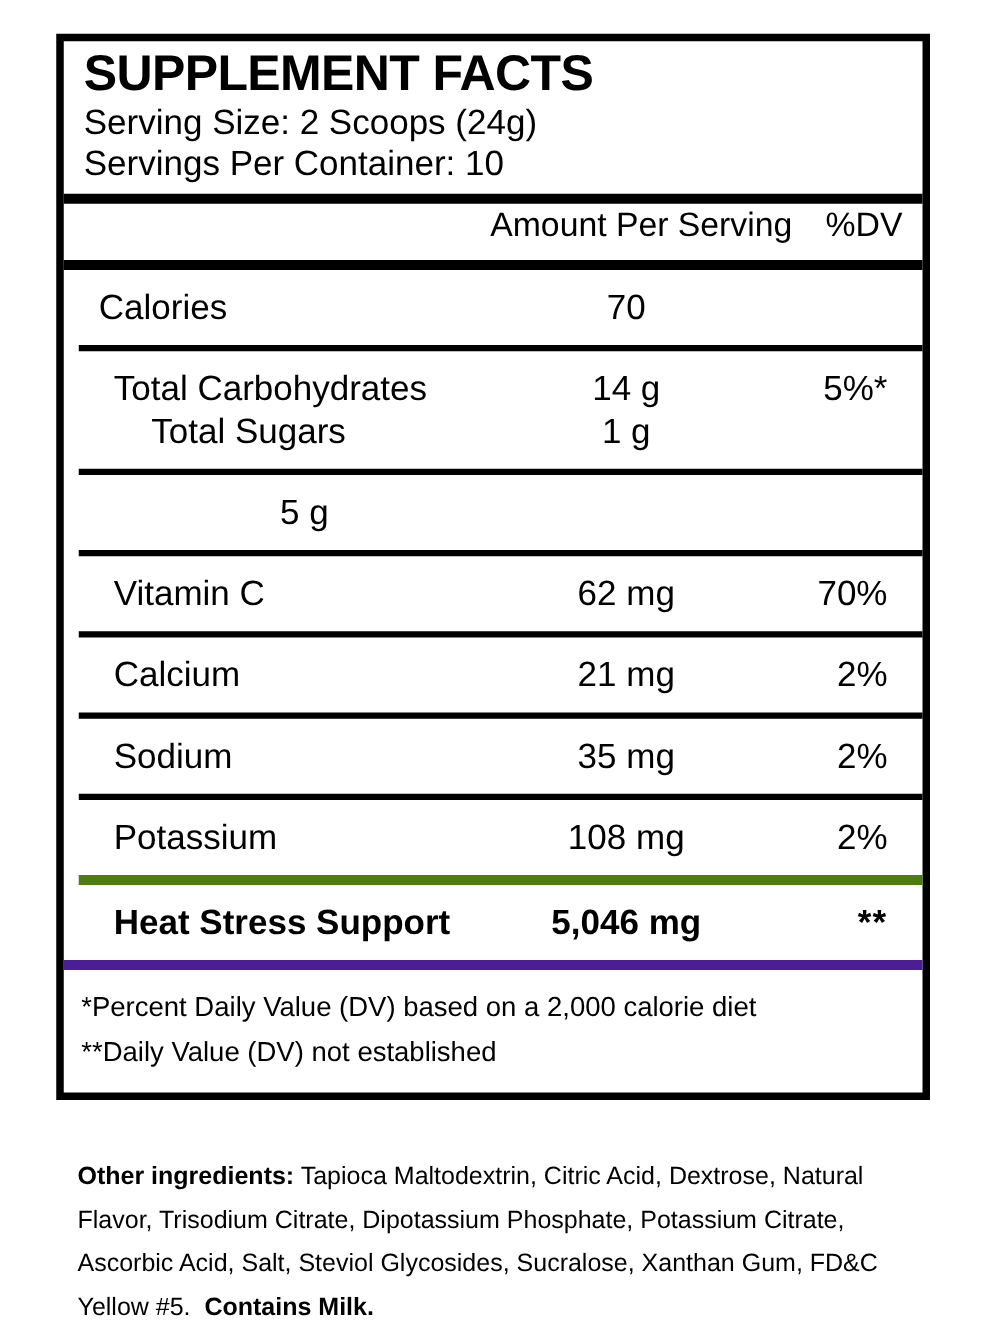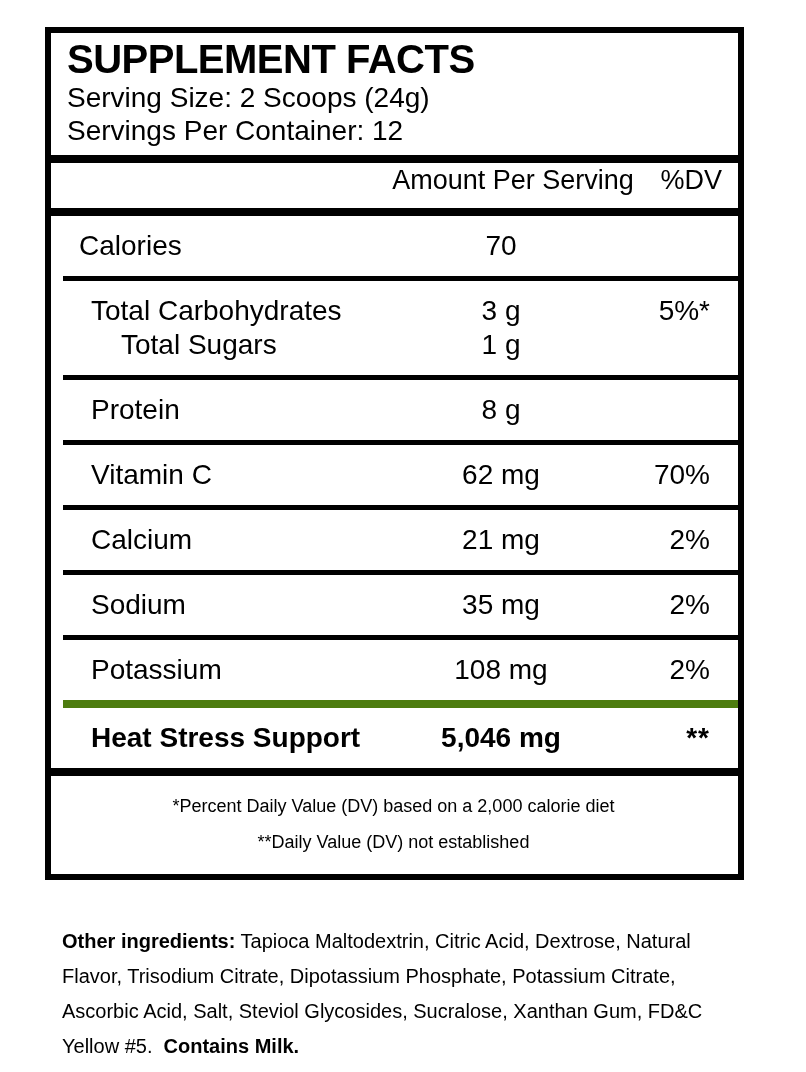--- a/index.html
+++ b/index.html
@@ -50,25 +50,24 @@
   .section + .section { border-top: 5px solid #000; margin-left: 12px; }
   .section.thick { border-top: 8px solid #4d7c0f; }
 
   .line { font-size: 28px; line-height: 34px; }
   .line .c-name { padding-left: 0; }
   .line.indent .c-name { padding-left: 30px; }
   .line.bold { font-weight: bold; }
   .line.bold .c-dv { letter-spacing: 1px; }
 
   .footnotes {
-    border-top: 8px solid #000000;
+    border-top: 8px solid #4c1d95;
     padding: 12px 16px 14px 14px;
-    font-size: 18px;
+    font-size: 22px;
     line-height: 36px;
-    text-align: center;
   }
 
   .other {
     position: absolute;
     left: 62px; top: 924px;
     width: 690px;
     font-size: 20px;
     line-height: 35px;
     white-space: pre-wrap;
   }
@@ -77,53 +76,52 @@
 </head>
 <body>
 
 <div class="page">
 
   <div class="facts-box">
 
     <div class="head">
       <div class="title">SUPPLEMENT FACTS</div>
       <div class="serving-line">Serving Size: 2 Scoops (24g)</div>
-      <div class="serving-line">Servings Per Container: 12</div>
+      <div class="serving-line">Servings Per Container: 10</div>
     </div>
 
     <div class="col-header grid-line">
       <span class="c-name"></span>
       <span class="c-amount">Amount Per Serving</span>
       <span class="c-dv">%DV</span>
     </div>
 
     <div id="sections">
         <div class="section">
           <div class="line grid-line">
     <span class="c-name">Calories</span>
     <span class="c-amount">70</span>
     <span class="c-dv"></span>
   </div>
         </div>
         <div class="section">
           <div class="line grid-line">
     <span class="c-name">Total Carbohydrates</span>
-    <span class="c-amount">3 g</span>
+    <span class="c-amount">14 g</span>
     <span class="c-dv">5%*</span>
   </div>
           <div class="line grid-line indent">
     <span class="c-name">Total Sugars</span>
     <span class="c-amount">1 g</span>
     <span class="c-dv"></span>
   </div>
         </div>
         <div class="section">
           <div class="line grid-line">
-    <span class="c-name">Protein</span>
-    <span class="c-amount">8 g</span>
+    <span class="c-amount">5 g</span>
     <span class="c-dv"></span>
   </div>
         </div>
         <div class="section">
           <div class="line grid-line">
     <span class="c-name">Vitamin C</span>
     <span class="c-amount">62 mg</span>
     <span class="c-dv">70%</span>
   </div>
         </div>

